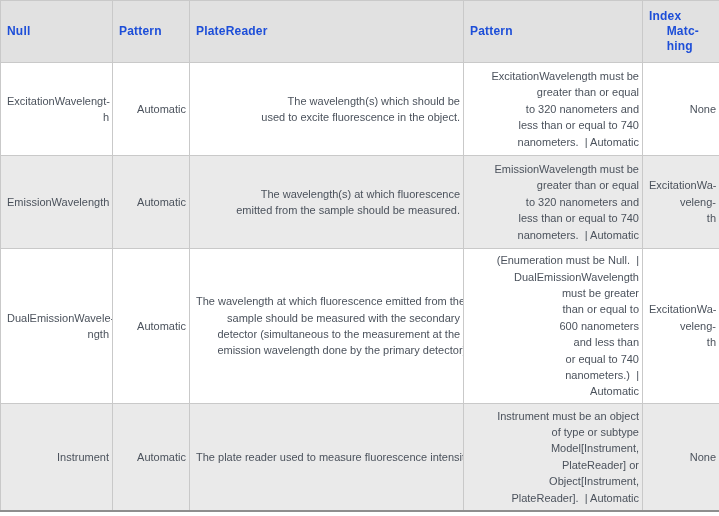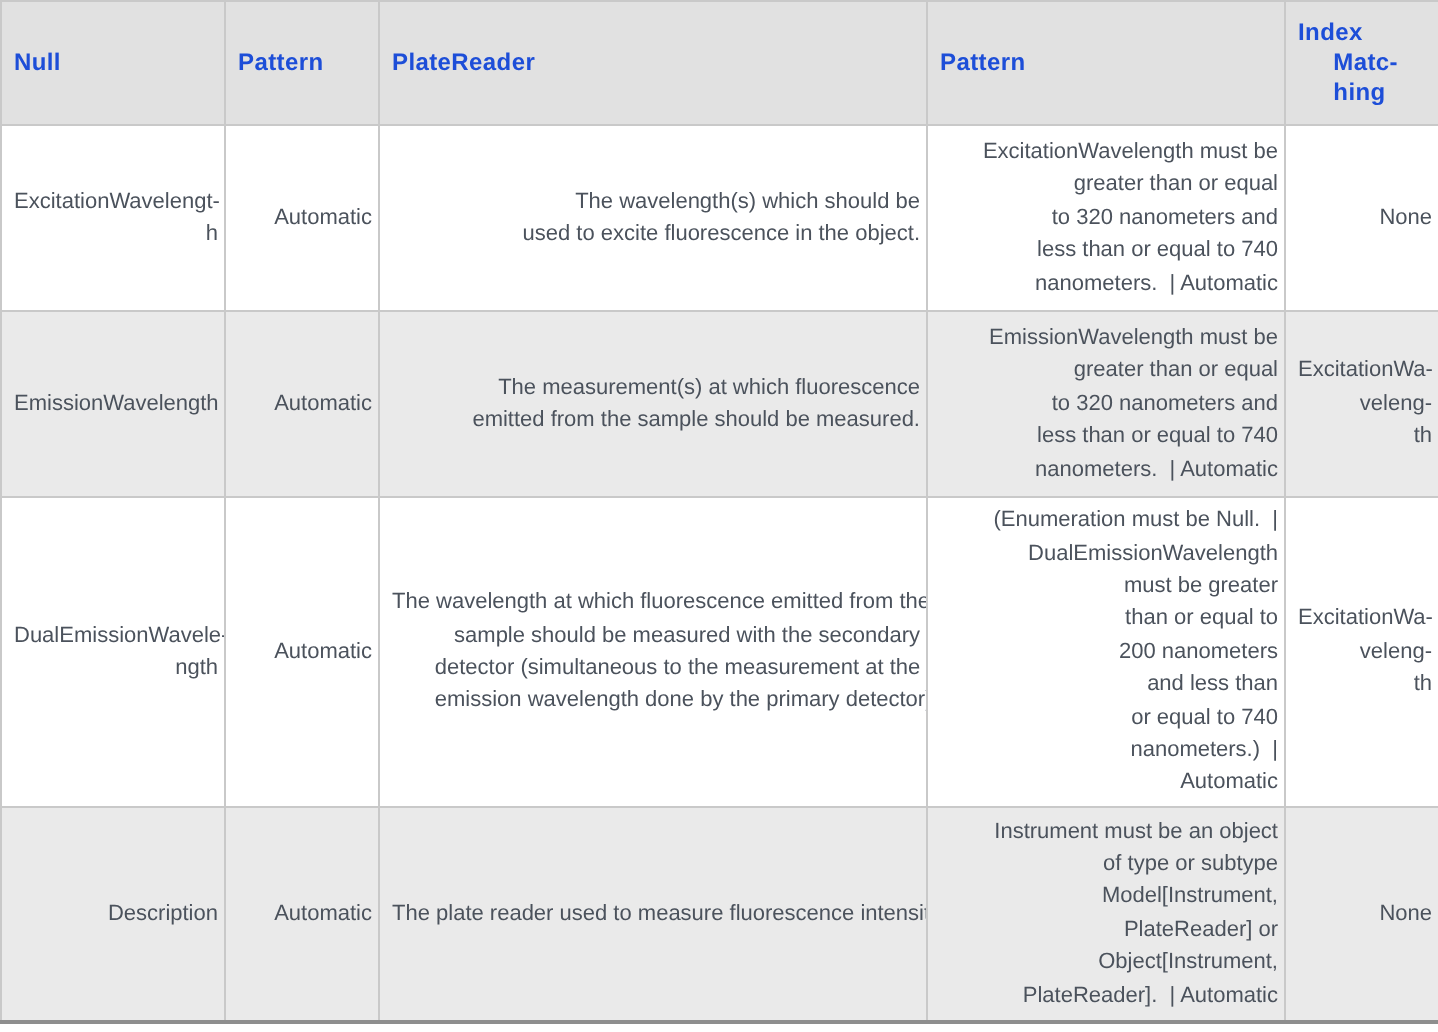--- a/index.html
+++ b/index.html
@@ -90,21 +90,21 @@
         <td class="body-cell">ExcitationWavelength must be
           greater than or equal
           to 320 nanometers and
           less than or equal to 740
           nanometers.  | Automatic</td>
         <td class="body-cell">None</td>
       </tr>
       <tr class="row-even" style="height:93px;">
         <td class="body-cell">EmissionWavelength</td>
         <td class="body-cell">Automatic</td>
-        <td class="body-cell">The measurement(s) at which fluorescence
+        <td class="body-cell">The wavelength(s) at which fluorescence
        emitted from the sample should be measured.</td>
         <td class="body-cell">EmissionWavelength must be
           greater than or equal
           to 320 nanometers and
           less than or equal to 740
           nanometers.  | Automatic</td>
         <td class="body-cell">ExcitationWa-
        veleng-
       th</td>
       </tr>
@@ -113,31 +113,31 @@
          ngth</td>
         <td class="body-cell">Automatic</td>
         <td class="body-cell">The wavelength at which fluorescence emitted from the
        sample should be measured with the secondary
        detector (simultaneous to the measurement at the
        emission wavelength done by the primary detector).</td>
         <td class="body-cell">(Enumeration must be Null.  |
           DualEmissionWavelength
                  must be greater
                  than or equal to
-                 200 nanometers
+                 600 nanometers
                  and less than
                  or equal to 740
                  nanometers.)  |
     Automatic</td>
         <td class="body-cell">ExcitationWa-
        veleng-
       th</td>
       </tr>
       <tr class="row-even" style="height:107px;">
-        <td class="body-cell">Description</td>
+        <td class="body-cell">Instrument</td>
         <td class="body-cell">Automatic</td>
         <td class="body-cell">The plate reader used to measure fluorescence intensity.</td>
         <td class="body-cell">Instrument must be an object
           of type or subtype
           Model[Instrument,
           PlateReader] or
           Object[Instrument,
           PlateReader].  | Automatic</td>
         <td class="body-cell">None</td>
       </tr>

